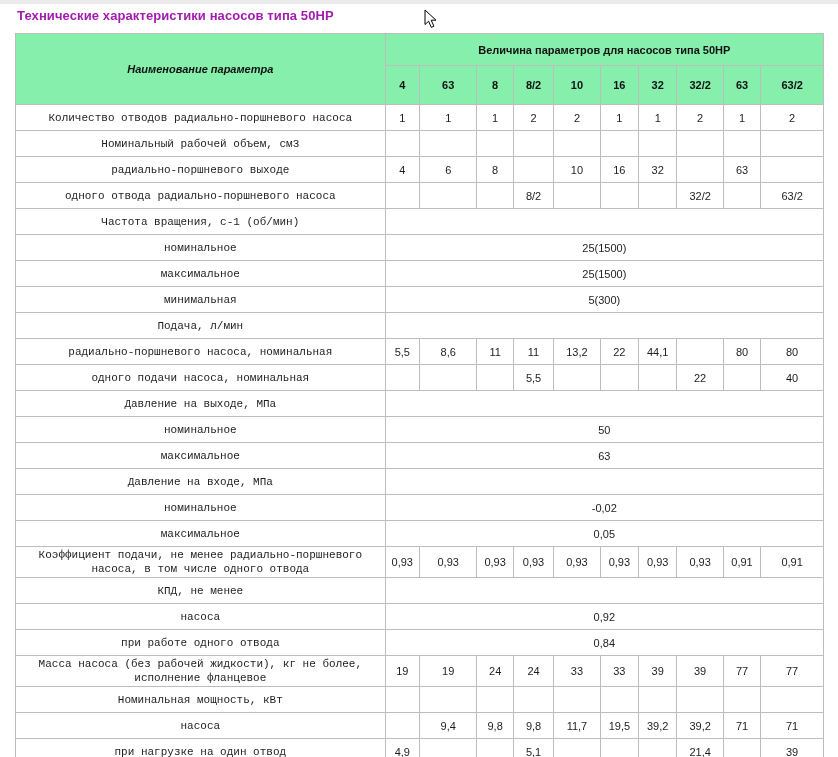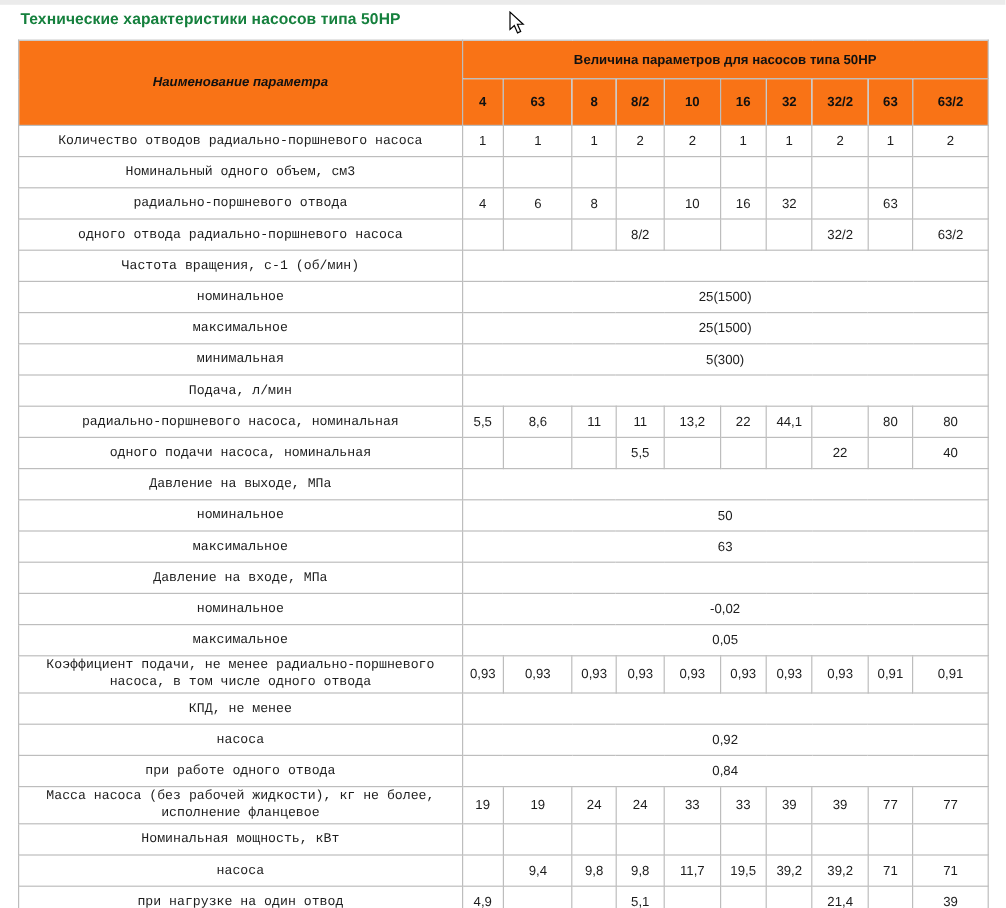--- a/index.html
+++ b/index.html
@@ -13,39 +13,39 @@
   }
   .top-strip {
     position: absolute; top: 0; left: 0;
     width: 838px; height: 4px;
     background: #ebebeb;
   }
   .page { padding: 8px 0 0 15px; }
   h1.title {
     font-size: 13px;
     font-weight: bold;
-    color: #15803d;
+    color: #a21caf;
     margin: 0 0 10px 2px;
     letter-spacing: 0.1px;
   }
   table.specs {
     border-collapse: collapse;
     table-layout: fixed;
     width: 809px;
   }
   table.specs th, table.specs td {
     border: 1px solid #bdbdbd;
     font-size: 11px;
     text-align: center;
     vertical-align: middle;
     padding: 1px 3px;
     overflow: hidden;
   }
   thead th {
-    background: #f97316;
+    background: #86efac;
     font-weight: bold;
     color: #111111;
   }
   thead tr.group-row th { height: 29px; }
   thead tr.model-row th { height: 36px; }
   thead th.param-hdr { height: auto; font-style: italic; }
   tbody td { height: 23px; background: #ffffff; line-height: 14px; }
   tbody td.lbl { color: #1d1d1d; font-family: Liberation Mono, monospace; }
   tbody td.val { color: #1d1d1d; }
   .cursor-wrap {
@@ -103,34 +103,34 @@
           <td class="val">1</td>
           <td class="val">2</td>
           <td class="val">2</td>
           <td class="val">1</td>
           <td class="val">1</td>
           <td class="val">2</td>
           <td class="val">1</td>
           <td class="val">2</td>
         </tr>
         <tr>
-          <td class="lbl">Номинальный одного объем, см3</td>
-          <td class="val"></td>
-          <td class="val"></td>
-          <td class="val"></td>
-          <td class="val"></td>
-          <td class="val"></td>
-          <td class="val"></td>
-          <td class="val"></td>
-          <td class="val"></td>
-          <td class="val"></td>
-          <td class="val"></td>
-        </tr>
-        <tr>
-          <td class="lbl">радиально-поршневого отвода</td>
+          <td class="lbl">Номинальный рабочей объем, см3</td>
+          <td class="val"></td>
+          <td class="val"></td>
+          <td class="val"></td>
+          <td class="val"></td>
+          <td class="val"></td>
+          <td class="val"></td>
+          <td class="val"></td>
+          <td class="val"></td>
+          <td class="val"></td>
+          <td class="val"></td>
+        </tr>
+        <tr>
+          <td class="lbl">радиально-поршневого выходе</td>
           <td class="val">4</td>
           <td class="val">6</td>
           <td class="val">8</td>
           <td class="val"></td>
           <td class="val">10</td>
           <td class="val">16</td>
           <td class="val">32</td>
           <td class="val"></td>
           <td class="val">63</td>
           <td class="val"></td>

